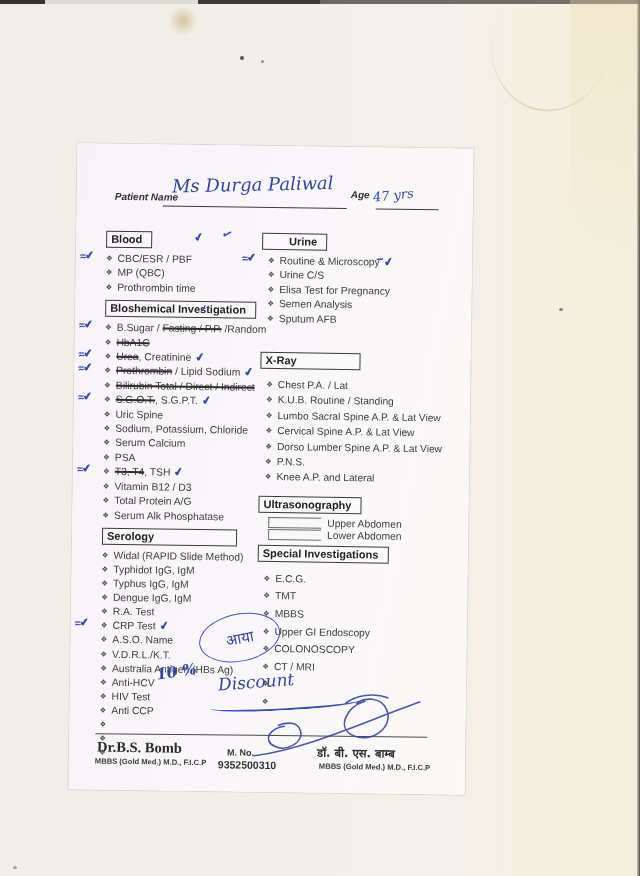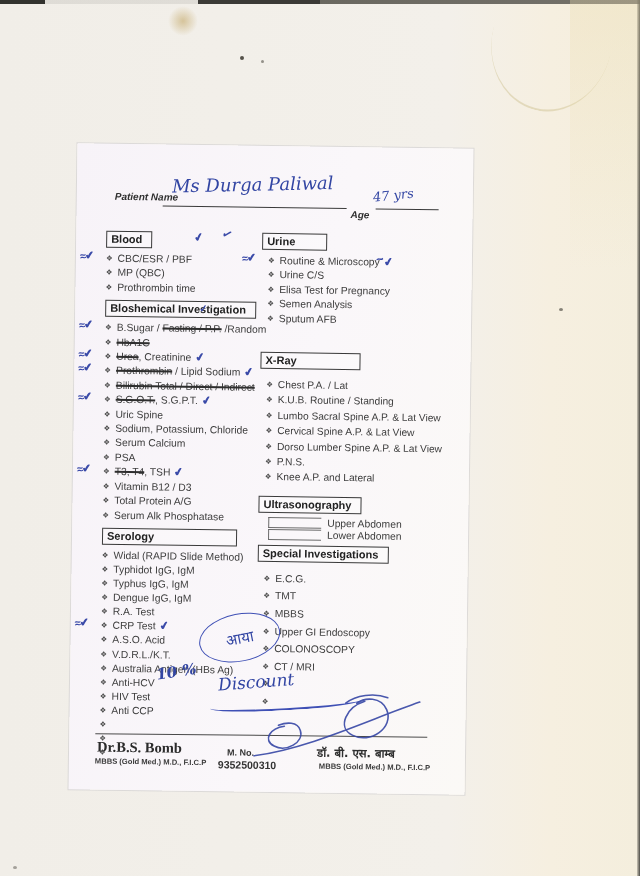--- a/index.html
+++ b/index.html
@@ -77,21 +77,21 @@
   <div class="stain-right"></div>
   <div class="speck" style="left:240px;top:56px;width:4px;height:4px;"></div>
   <div class="speck" style="left:261px;top:60px;width:3px;height:3px;opacity:.6;"></div>
   <div class="speck" style="left:559px;top:308px;width:4px;height:3px;opacity:.7;"></div>
   <div class="speck" style="left:13px;top:866px;width:4px;height:3px;opacity:.5;"></div>
 
   <div class="paper">
 
     <span class="p-label" style="left:38px;top:47px;">Patient Name</span>
     <div class="p-line" style="left:86px;top:61px;width:184px;"></div>
-    <span class="p-label" style="left:274px;top:62px;font-style:italic;">Age</span>
+    <span class="p-label" style="left:274px;top:42px;font-style:italic;">Age</span>
     <div class="p-line" style="left:299px;top:61px;width:63px;"></div>
     <span class="hw" style="left:95px;top:28px;font-size:18px;transform:rotate(-2deg);">Ms Durga Paliwal</span>
     <span class="hw" style="left:296px;top:40px;font-size:13px;transform:rotate(-7deg);">47 yrs</span>
 
     <div class="col col-left">
       <section>
         <div class="secbox">Blood</div>
         <div class="items">
             <div class="row"><span class="mcheck">≈✔</span><span class="bullet">❖</span><span>CBC/ESR / PBF</span></div>
             <div class="row"><span class="bullet">❖</span><span>MP (QBC)</span></div>
@@ -119,36 +119,36 @@
       </section>
       <section class="sec-serology">
         <div class="secbox" style="min-width:120px;">Serology</div>
         <div class="items">
             <div class="row"><span class="bullet">❖</span><span>Widal (RAPID Slide Method)</span></div>
             <div class="row"><span class="bullet">❖</span><span>Typhidot IgG, IgM</span></div>
             <div class="row"><span class="bullet">❖</span><span>Typhus IgG, IgM</span></div>
             <div class="row"><span class="bullet">❖</span><span>Dengue IgG, IgM</span></div>
             <div class="row"><span class="bullet">❖</span><span>R.A. Test</span></div>
             <div class="row"><span class="mcheck">≈✔</span><span class="bullet">❖</span><span>CRP Test</span><span class="tcheck">✔</span></div>
-            <div class="row"><span class="bullet">❖</span><span>A.S.O. Acid</span></div>
+            <div class="row"><span class="bullet">❖</span><span>A.S.O. Name</span></div>
             <div class="row"><span class="bullet">❖</span><span>V.D.R.L./K.T.</span></div>
             <div class="row"><span class="bullet">❖</span><span>Australia Antigen (HBs Ag)</span></div>
             <div class="row"><span class="bullet">❖</span><span>Anti-HCV</span></div>
             <div class="row"><span class="bullet">❖</span><span>HIV Test</span></div>
             <div class="row"><span class="bullet">❖</span><span>Anti CCP</span></div>
             <div class="row"><span class="bullet">❖</span><span></span></div>
             <div class="row"><span class="bullet">❖</span><span></span></div>
             <div class="row"><span class="bullet">❖</span><span></span></div>
           </div>
       </section>
     </div>
 
     <div class="col col-right">
       <section>
-        <div class="secbox" style="min-width:50px;">Urine</div>
+        <div class="secbox" style="min-width:50px;text-align:right;">Urine</div>
         <div class="items" style="padding-left:6px;">
             <div class="row"><span class="mcheck">≈✔</span><span class="bullet">❖</span><span>Routine &amp; Microscopy</span><span class="tcheck">✔</span></div>
             <div class="row"><span class="bullet">❖</span><span>Urine C/S</span></div>
             <div class="row"><span class="bullet">❖</span><span>Elisa Test for Pregnancy</span></div>
             <div class="row"><span class="bullet">❖</span><span>Semen Analysis</span></div>
             <div class="row"><span class="bullet">❖</span><span>Sputum AFB</span></div>
           </div>
       </section>
       <section class="sec-xray">
         <div class="secbox">X-Ray</div>

